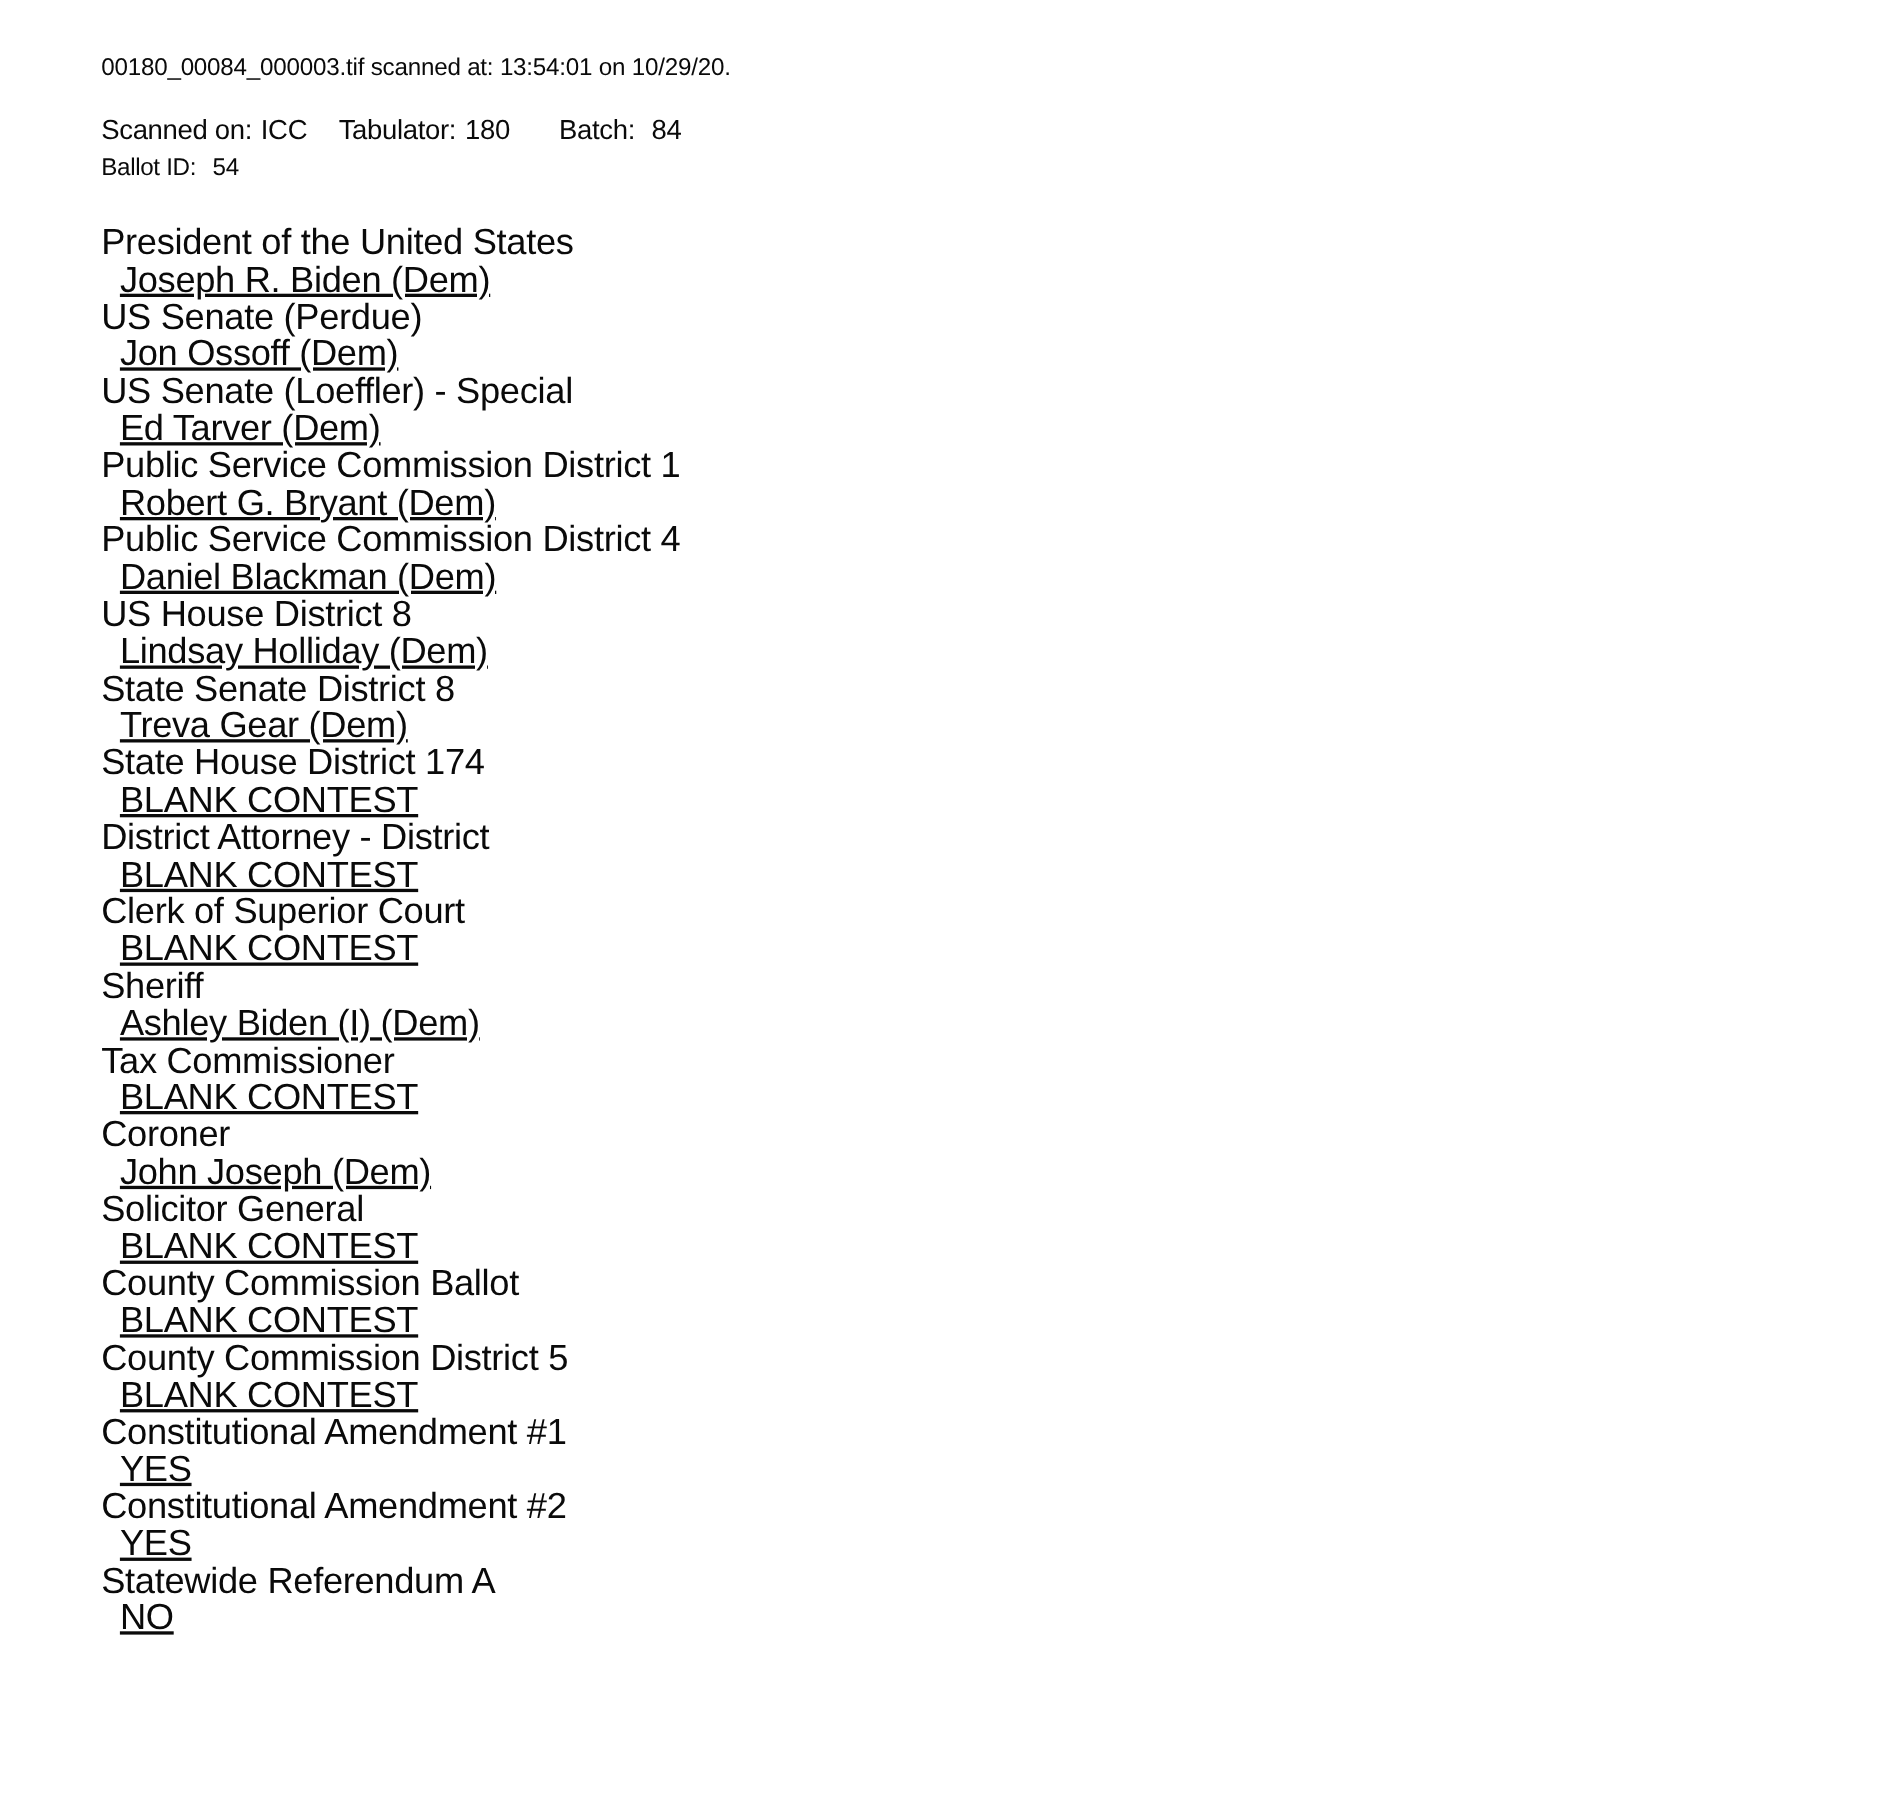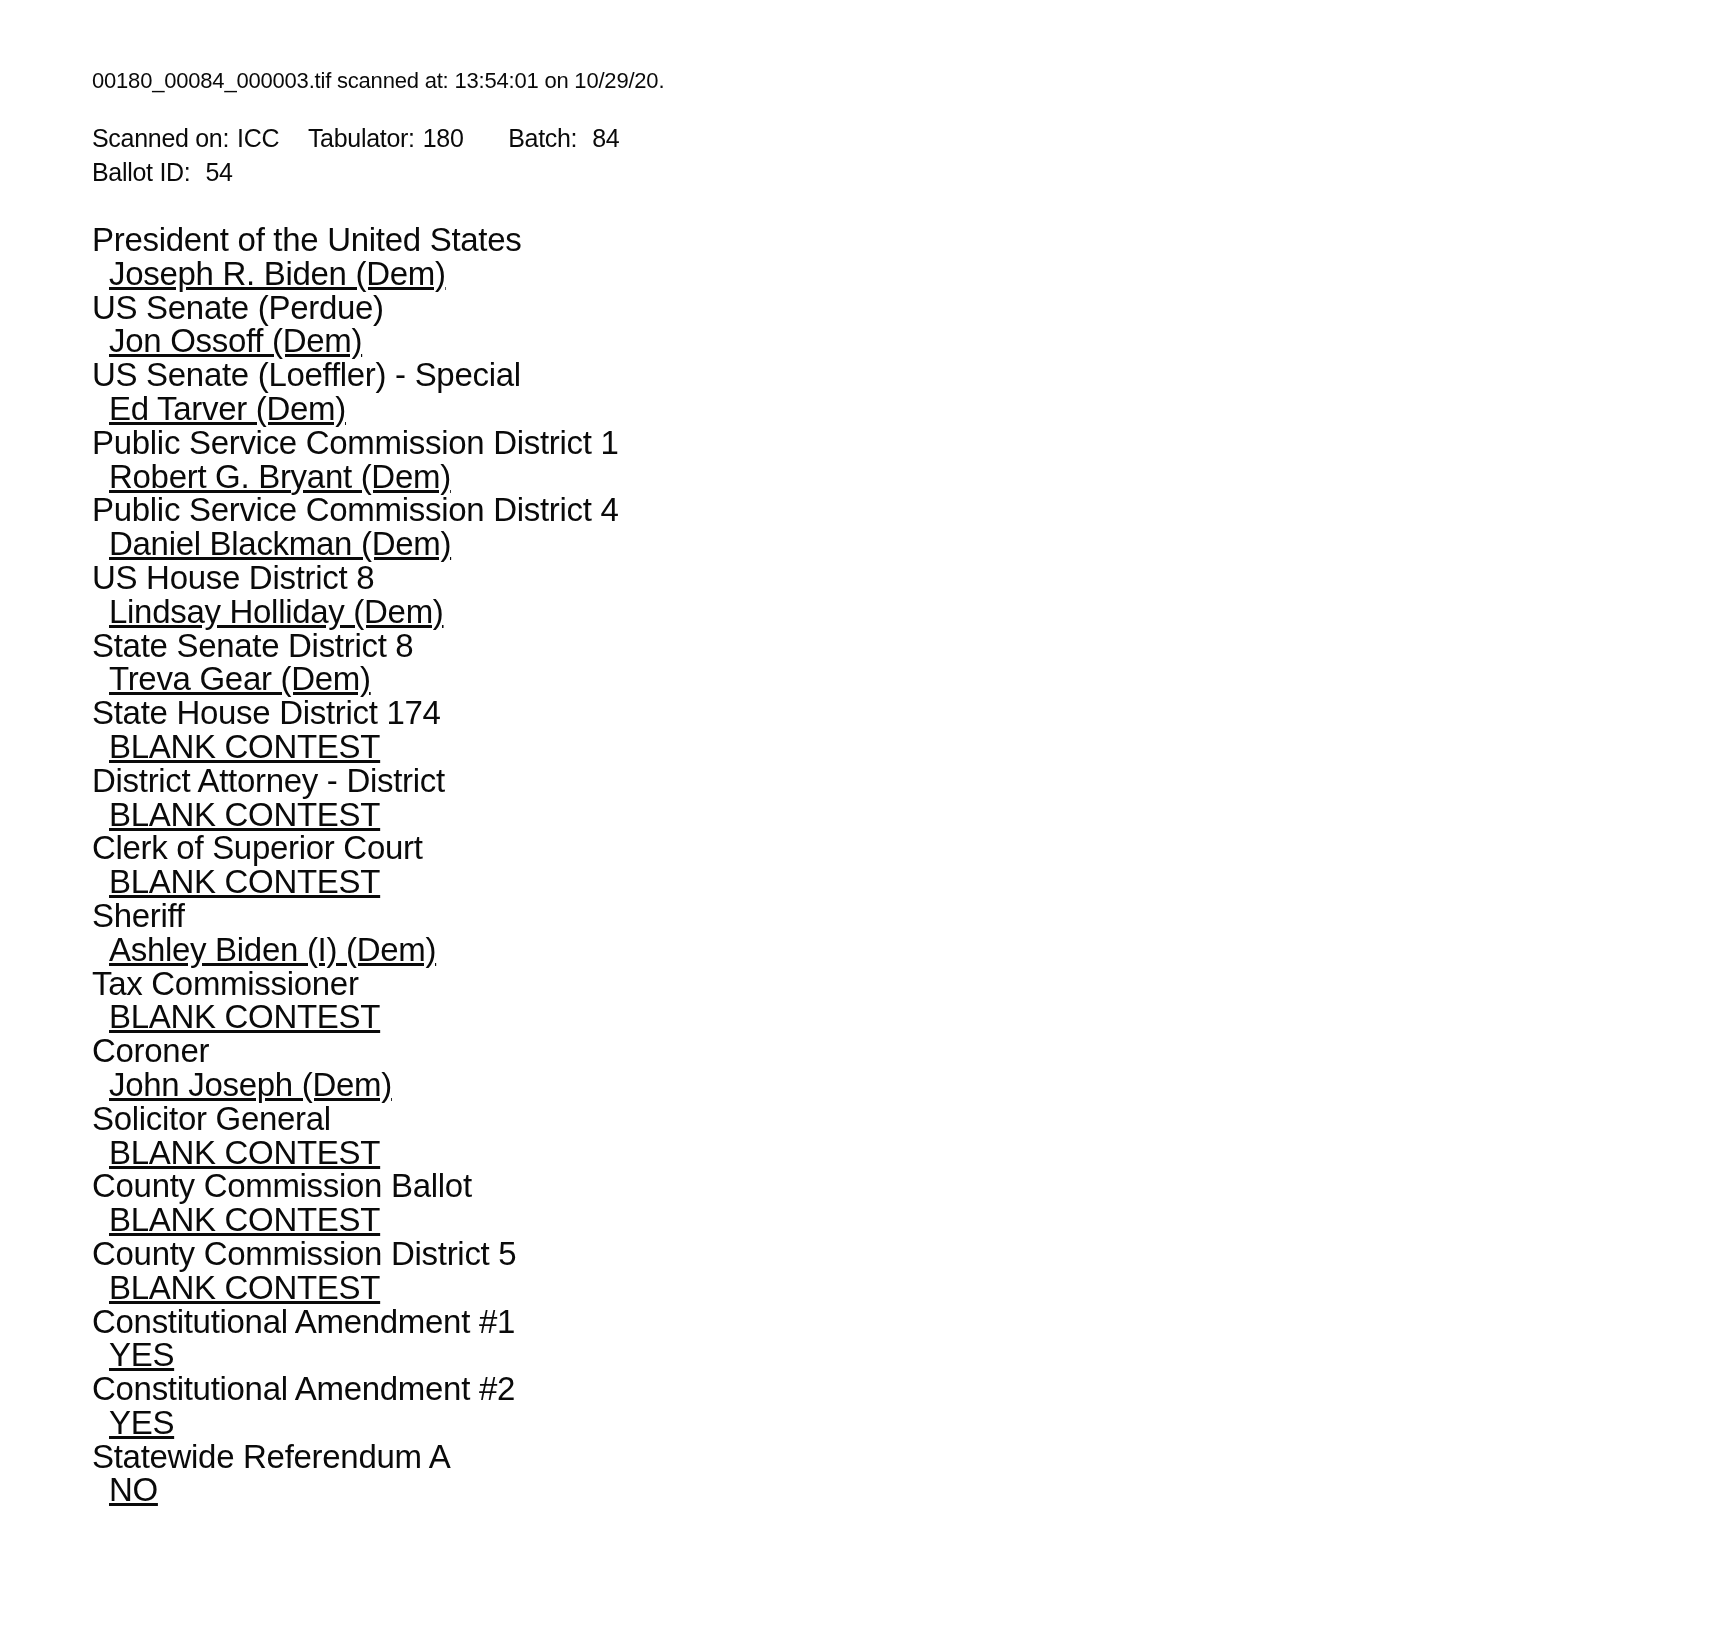--- a/index.html
+++ b/index.html
@@ -4,21 +4,21 @@
 <style>
   :root { --bg:#ffffff; --text:#0a0a0a; }
   html, body { margin:0; padding:0; }
   body {
     width:1713px; height:1648px;
     background:var(--bg);
     color:var(--text);
     font-family:"Liberation Sans", sans-serif;
     overflow:hidden;
   }
-  .page { padding:48px 40px 0 92px;margin-top:20px; }
+  .page { padding:48px 40px 0 92px; }
 
   .header-line {
     font-size:22px;
     line-height:26px;
     letter-spacing:-0.2px;
     white-space:pre;
   }
 
   .scan-meta {
     margin-top:27px;
@@ -26,21 +26,21 @@
     line-height:34px;
     letter-spacing:-0.3px;
   }
   .meta-pair { display:inline-block; }
   .meta-pair .val { margin-left:8px; }
   .meta-pair.gap-md { margin-left:22px; }
   .meta-pair.gap-lg { margin-left:38px; }
   .meta-pair.wide-val .val { margin-left:15px; }
 
   .ballot-line {
-    font-size:25px;
+    font-size:22px;
     line-height:34px;
     letter-spacing:-0.3px;
   }
   .ballot-line .val { margin-left:15px; }
 
   .contest-list {
     margin-top:34px;
     font-size:33px;
     line-height:33.8px;
     letter-spacing:-0.3px;

